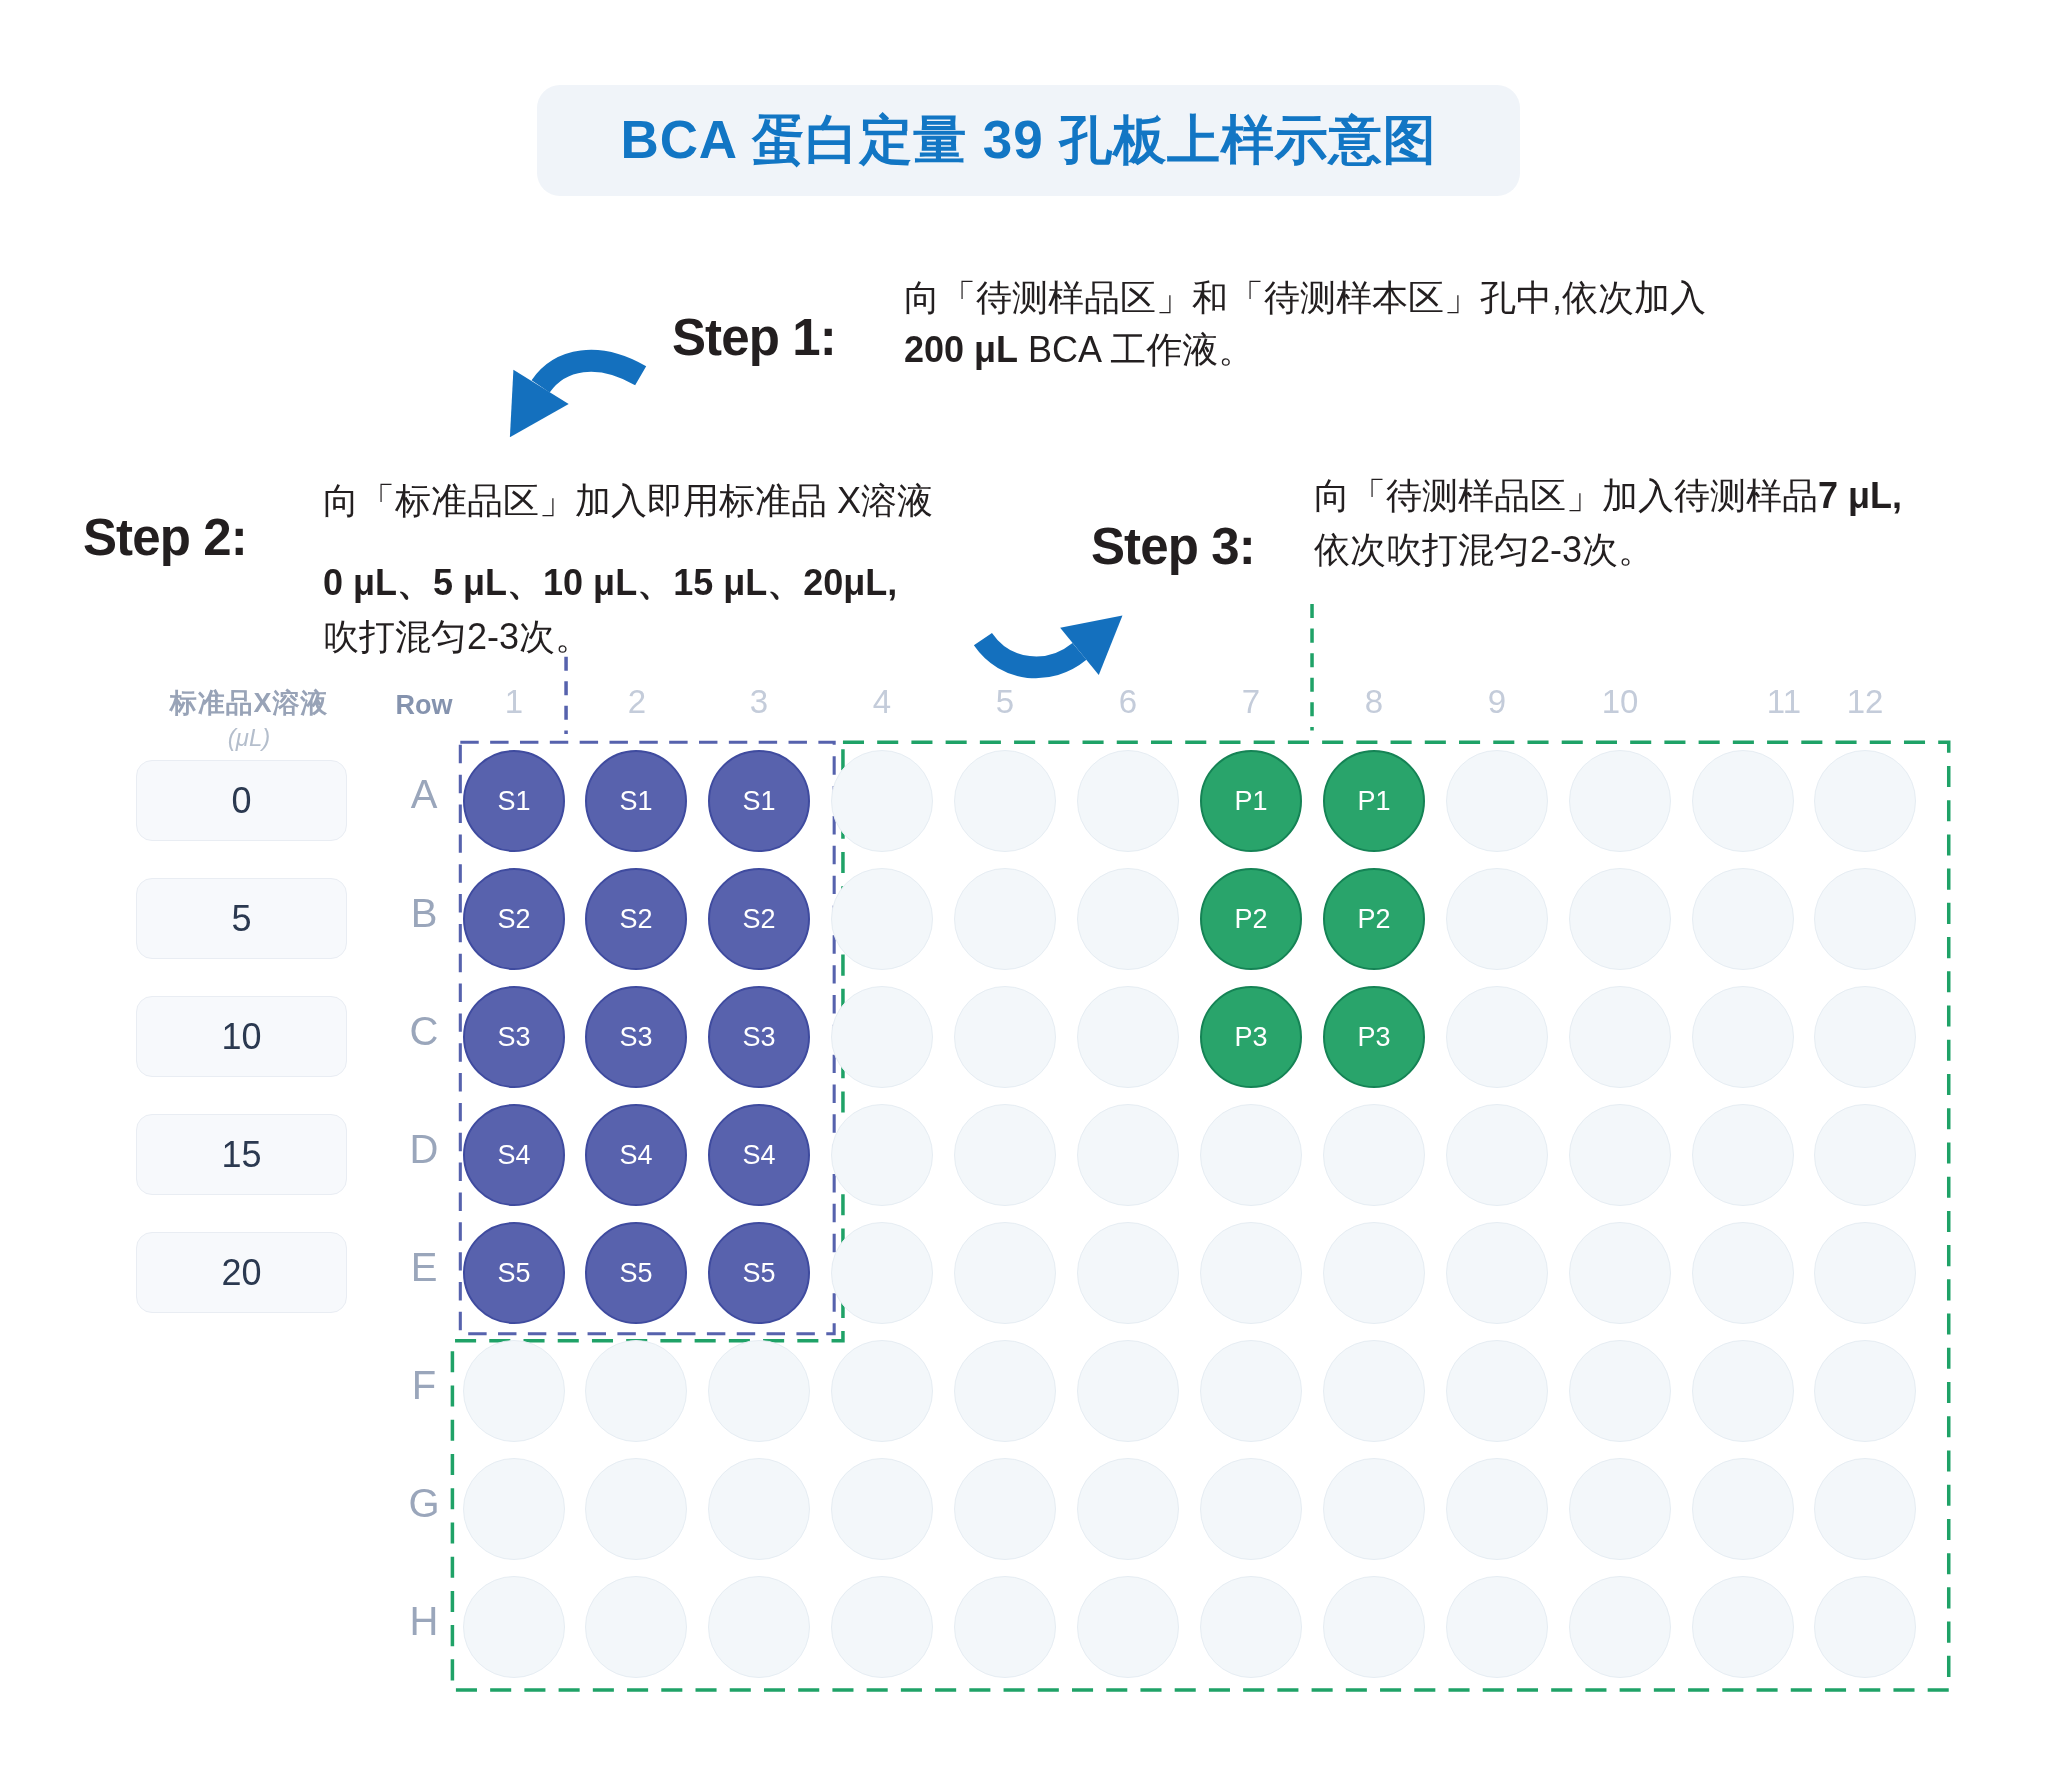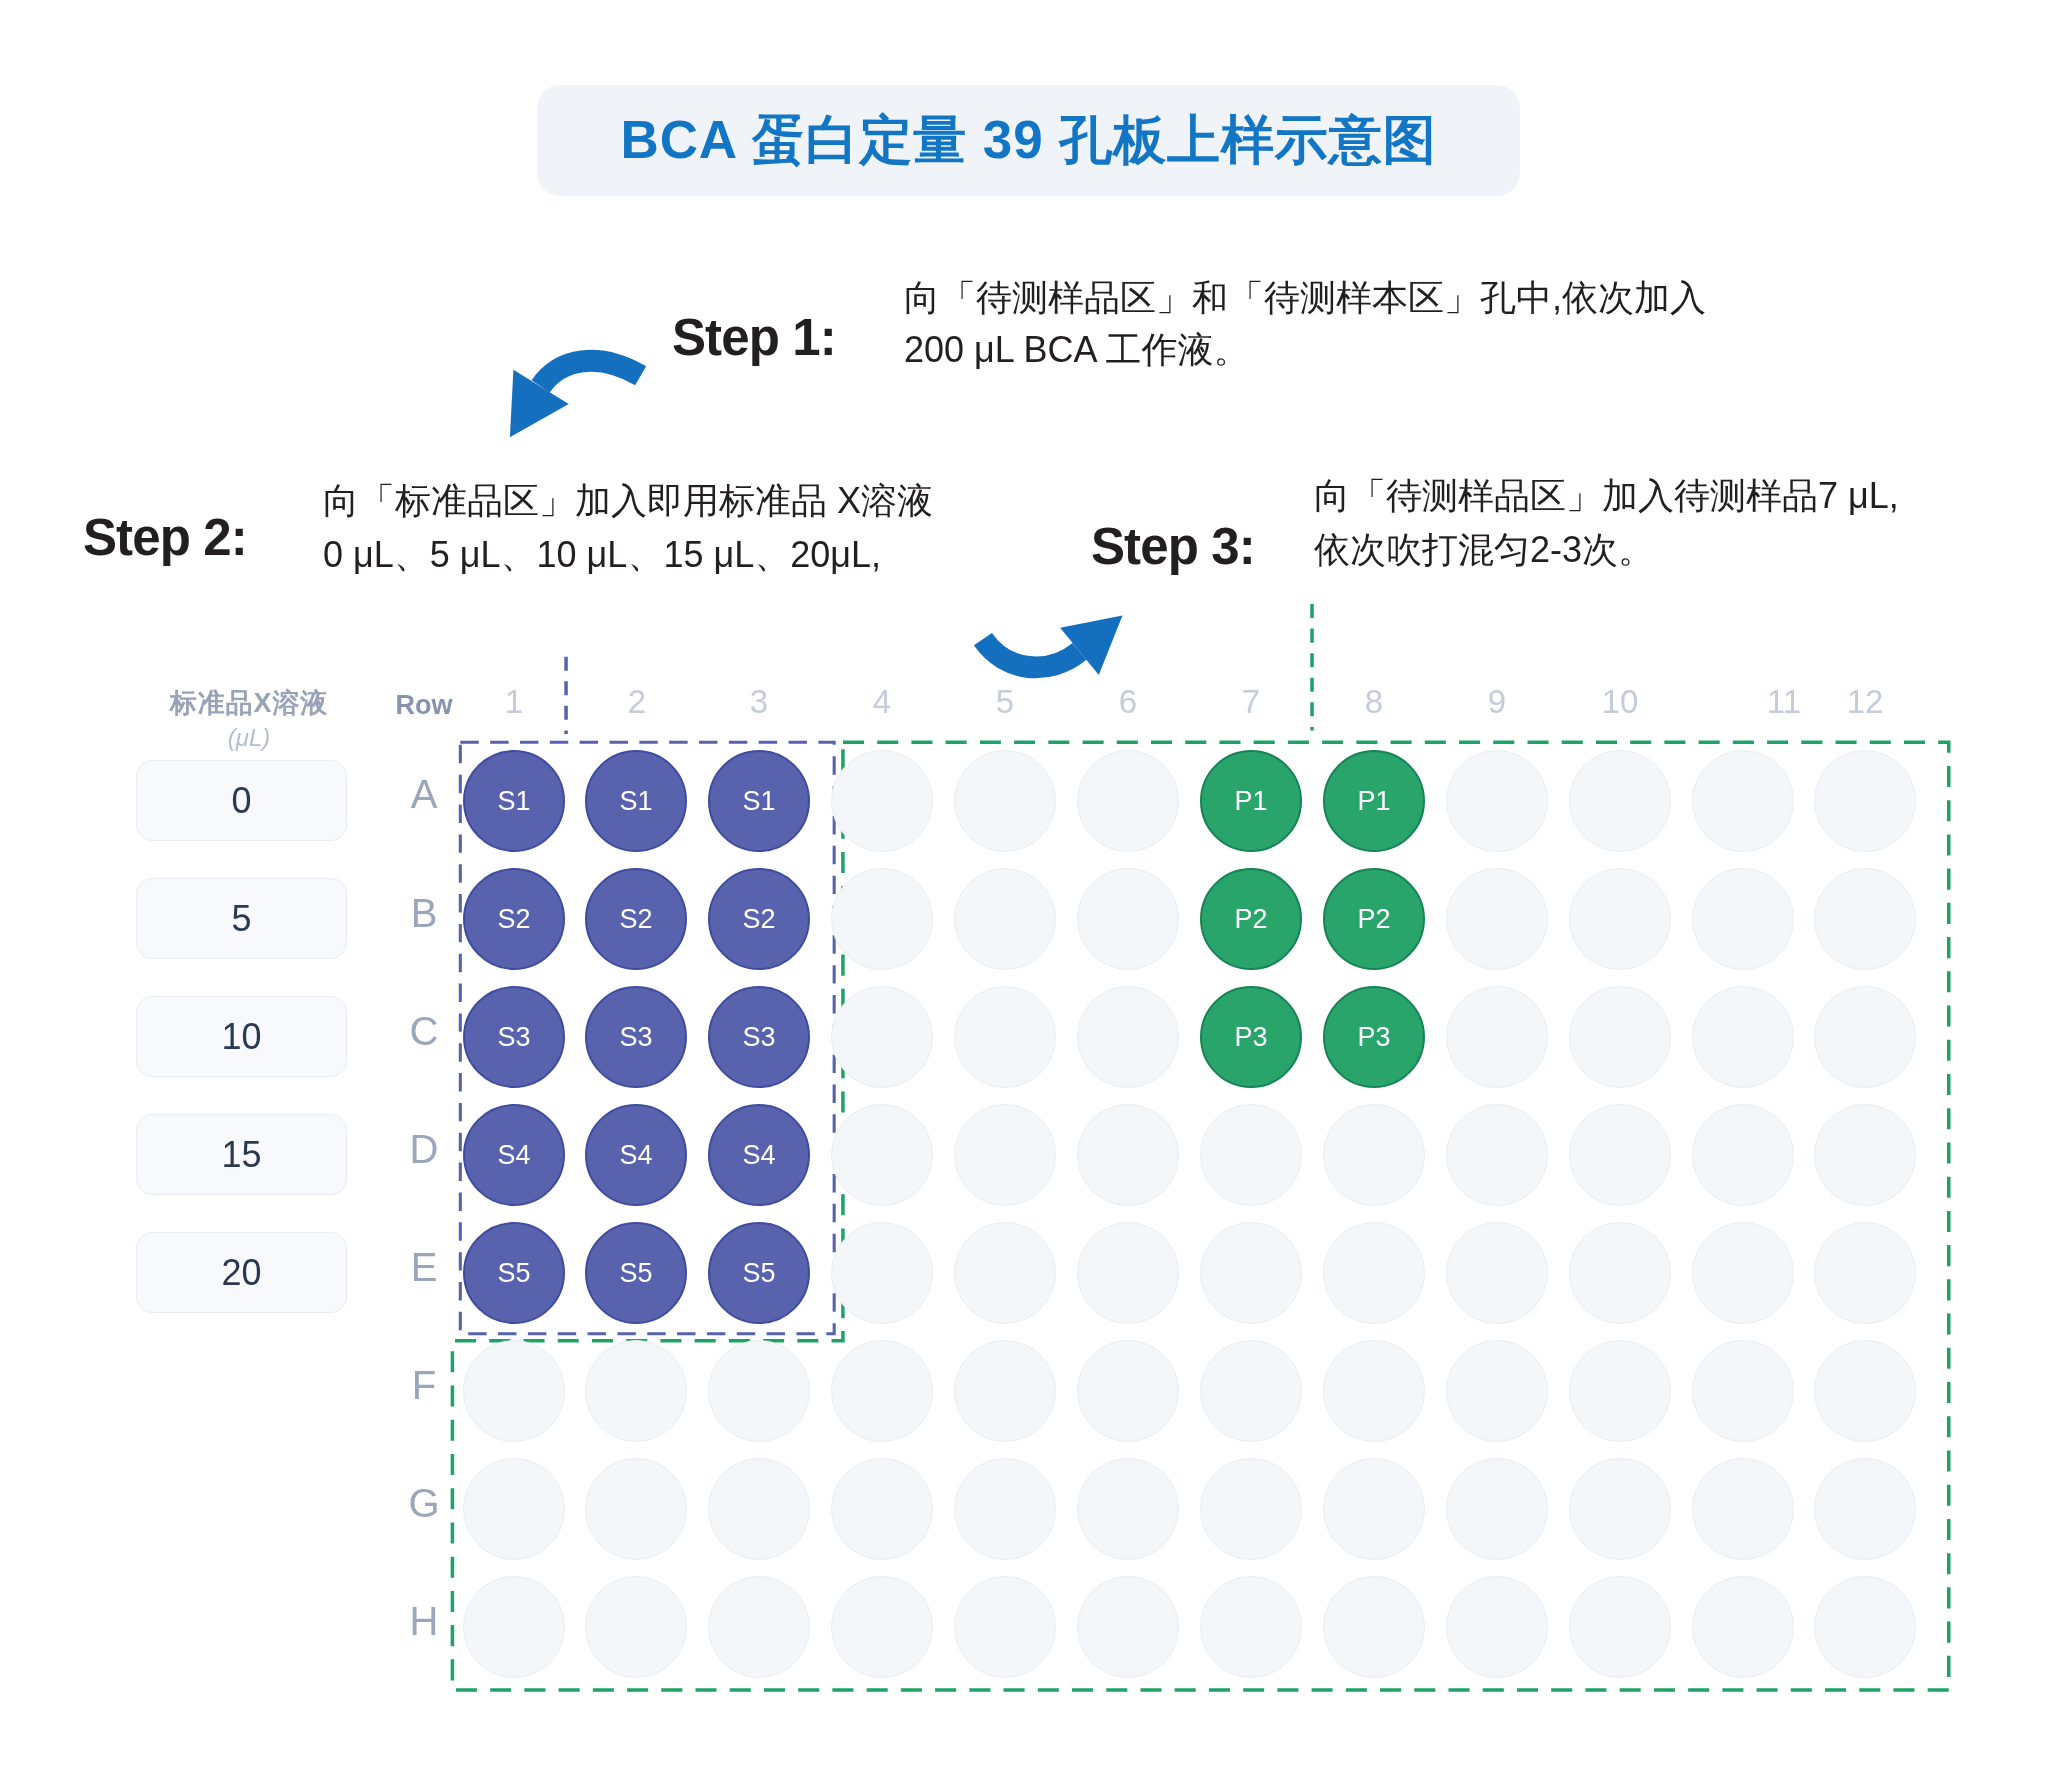--- a/index.html
+++ b/index.html
@@ -24,21 +24,21 @@
   .step-label{position:absolute;font-size:51px;font-weight:700;color:var(--step-text);letter-spacing:-0.9px;margin-top:20px;}
   .step-label.sl1{left:672px;top:288px;}
   .step-label.sl2{left:83px;top:488px;}
   .step-label.sl3{left:1091px;top:497px;}
   .step-body{position:absolute;color:var(--step-text);}
   .step-body.sb1{left:904px;top:272px;}
   .step-body.sb2{left:323px;top:474px;}
   .step-body.sb3{left:1314px;top:469px;}
   .tline{font-size:36px;line-height:52px;white-space:nowrap;}
   .sb2 .tline, .sb3 .tline{line-height:54px;}
-  .b{font-weight:400;}
+  .b{font-weight:700;margin-top:28px;}
 
   .sidebar-header{position:absolute;left:104px;top:685px;width:290px;text-align:center;}
   .sh1{font-size:27px;font-weight:700;color:var(--sidebar-header);letter-spacing:0.9px;}
   .sh2{font-size:24px;color:var(--sidebar-unit);margin-top:2.6px;font-style:italic;}
 
   .row-header{position:absolute;left:380px;top:690px;width:88px;text-align:center;
     font-size:27px;font-weight:700;color:var(--row-header);}
 
   .value-box{position:absolute;left:136px;width:211px;height:81px;background:var(--sidebar-box-bg);
     border:1.8px solid var(--sidebar-box-border);border-radius:16px;box-sizing:border-box;
@@ -89,20 +89,21 @@
   <div class="step-label sl1">Step 1:</div>
   <div class="step-body sb1">
     <div class="tline">向「待测样品区」和「待测样本区」孔中,依次加入</div>
     <div class="tline"><span class="b">200 μL</span><span> BCA 工作液。</span></div>
   </div>
 
   <div class="step-label sl2">Step 2:</div>
   <div class="step-body sb2">
     <div class="tline">向「标准品区」加入即用标准品 X溶液</div>
     <div class="tline b">0 μL、5 μL、10 μL、15 μL、20μL,</div>
+    <div class="tline">吹打混匀2-3次。</div>
   </div>
 
   <div class="step-label sl3">Step 3:</div>
   <div class="step-body sb3">
     <div class="tline"><span>向「待测样品区」加入待测样品</span><span class="b">7 μL,</span></div>
     <div class="tline">依次吹打混匀2-3次。</div>
   </div>
 
   <div class="sidebar-header">
     <div class="sh1">标准品X溶液</div>

